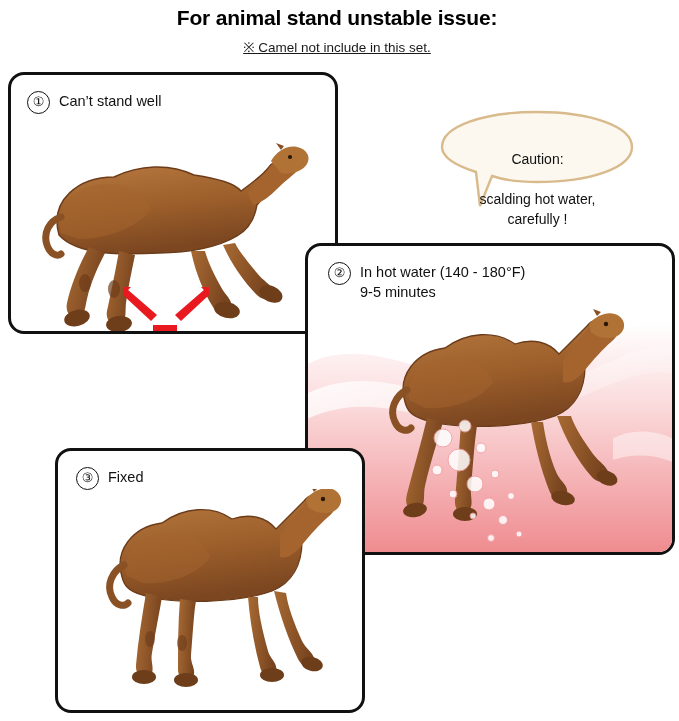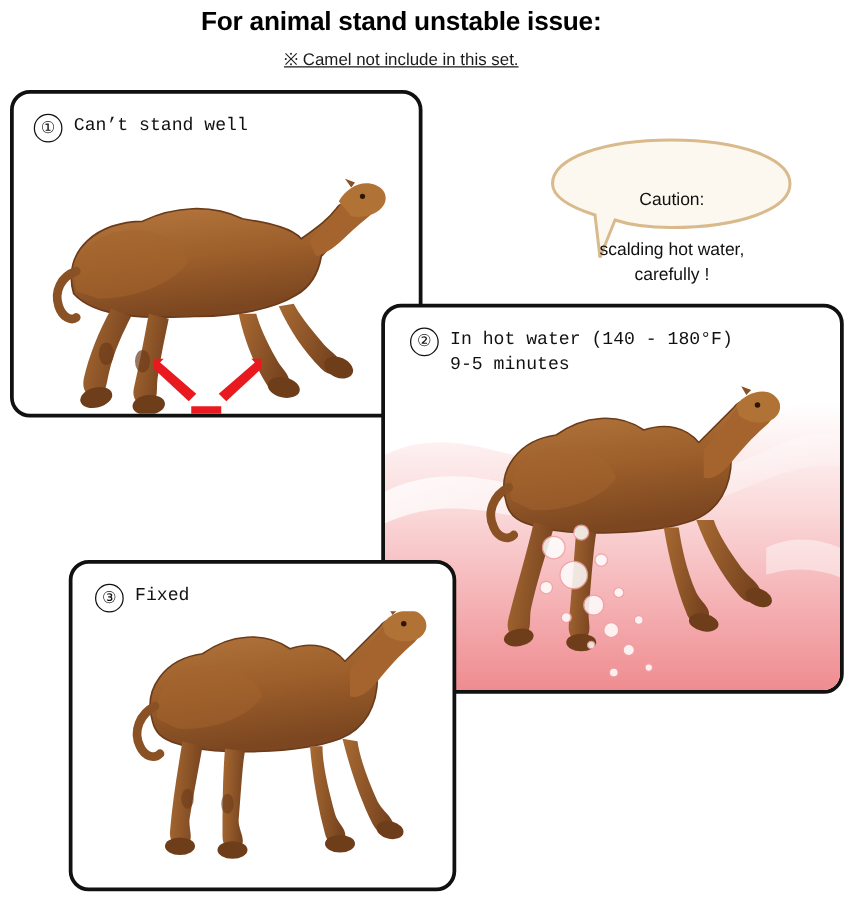--- a/index.html
+++ b/index.html
@@ -16,20 +16,21 @@
     overflow: hidden;
   }
 
   
   .header {
     position: absolute;
     top: 0;
     left: 0;
     width: 642px;
     text-align: center;
+    padding-left: 16px;
   }
   .title {
     font-size: 21px;
     font-weight: bold;
     letter-spacing: -0.2px;
     margin-top: 6px;
     color: #000000;
   }
   .subtitle {
     font-size: 13.5px;
@@ -65,21 +66,20 @@
     flex: 0 0 auto;
     color: #111;
     background: transparent;
   }
   .label-text {
     font-size: 14.5px;
     line-height: 1.35;
     color: #111111;
     white-space: pre-line;
     padding-top: 1px;
-    font-family: Liberation Mono, monospace;
   }
 
   
   #panel1 { left: 8px;   top: 72px;  width: 330px; height: 262px; }
   #panel1 .panel-label { left: 16px; top: 16px; }
 
   
   #panel2 { left: 305px; top: 243px; width: 370px; height: 312px; }
   #panel2 .panel-label { left: 20px; top: 16px; }
 

